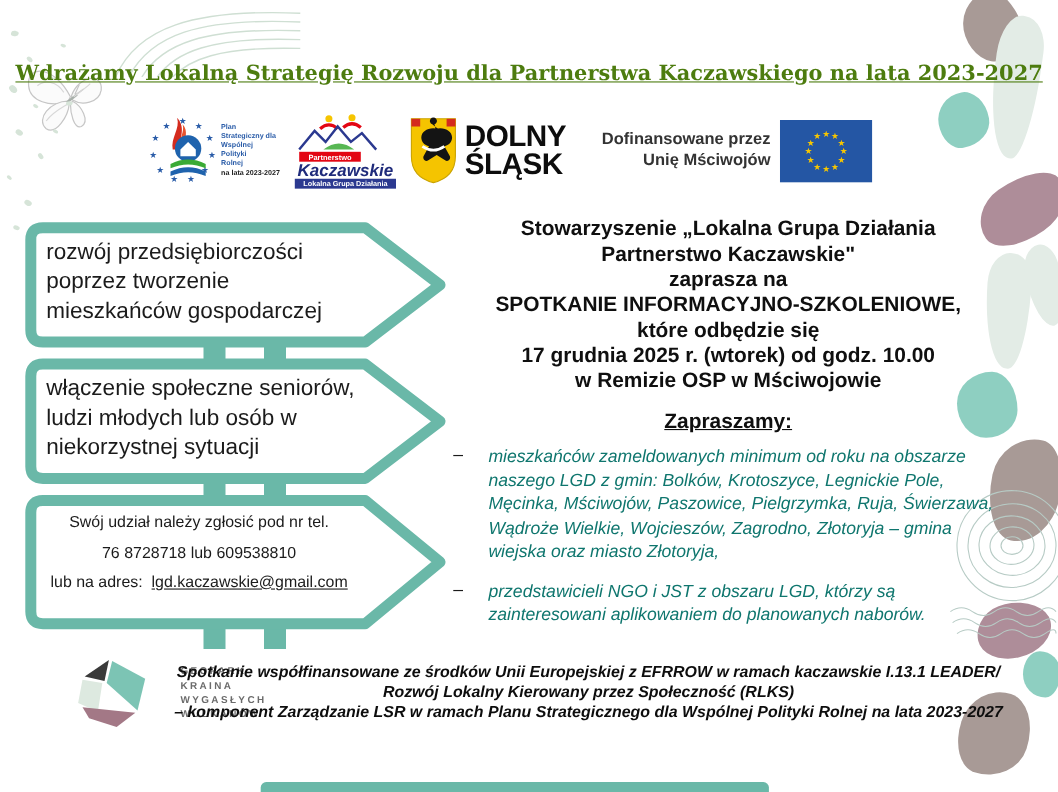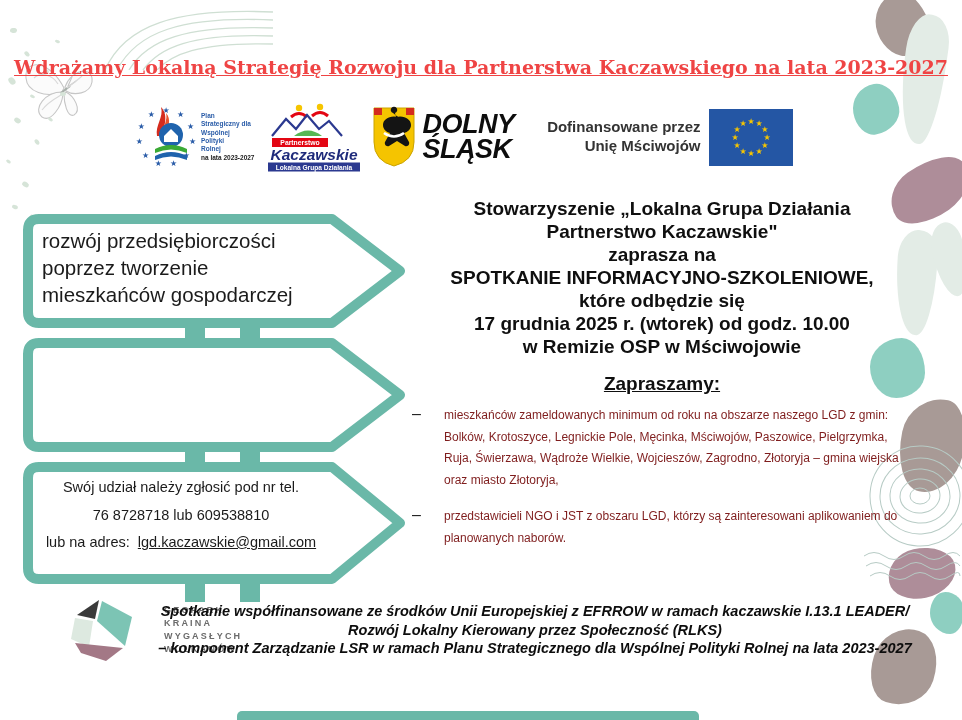--- a/index.html
+++ b/index.html
@@ -9,49 +9,49 @@
   .decor{position:absolute;pointer-events:none;}
   .blob{position:absolute;}
   .blob.taupe{background:#a89a96;}
   .blob.mauve{background:#ae8d99;}
   .blob.tealb{background:#8ecfc1;}
   .blob.pale{background:#e3ece6;}
   .speck{position:absolute;background:#d6e4d8;border-radius:55% 45% 60% 40%;}
   
   .title{position:absolute;top:56px;left:0;width:100%;text-align:center;z-index:3;
          font-family:"DejaVu Serif","Liberation Serif",serif;font-weight:bold;font-size:19px;
-         color:#ef4444;text-decoration:underline;}
+         color:#4d7c0f;text-decoration:underline;}
   
   .logo-row{position:absolute;top:98px;left:136px;height:78px;display:flex;align-items:center;z-index:3;}
   .wpr-text{font-size:6.5px;line-height:1.3;color:#2a5ca8;font-weight:bold;margin-left:3px;}
   .wpr-text .dark{color:#222;}
   .kacz-svg text{font-family:"Liberation Sans",sans-serif;}
-  .ds-wrap{display:flex;align-items:center;margin-left:10px;font-style:italic;}
+  .ds-wrap{display:flex;align-items:center;margin-left:10px;}
   .ds-text{font-weight:bold;font-size:27px;line-height:.92;letter-spacing:-.5px;color:#0d0d0d;margin-left:6px;}
   .eu-wrap{display:flex;align-items:center;margin-left:16px;}
   .eu-text{width:170px;text-align:right;font-size:15px;font-weight:bold;color:#333;line-height:1.25;margin-right:9px;}
   
-  .signs{position:absolute;left:16px;top:212px;width:400px;height:400px;z-index:2;}
+  .signs{position:absolute;left:16px;top:200px;width:400px;height:400px;z-index:2;}
   .pole{position:absolute;top:104px;width:20px;height:286px;background:#6ab8a8;z-index:0;}
   .sign-svg{position:absolute;left:0;z-index:1;}
   .sign-svg path{fill:#fff;stroke:#6ab8a8;stroke-width:10;stroke-linejoin:round;}
   .sign-text{position:absolute;z-index:2;color:#1b1b1b;font-size:20.5px;line-height:27px;white-space:nowrap;}
   .sign-text3{position:absolute;z-index:2;left:12px;top:262px;width:306px;text-align:center;
               color:#1b1b1b;font-size:14.5px;line-height:27.5px;}
   .email{text-decoration:underline;}
   
   .invitation{position:absolute;left:412px;top:197px;width:500px;z-index:2;}
   .h-line{font-family:Liberation Sans, sans-serif;font-weight:bold;font-size:19px;
           line-height:23px;text-align:center;color:#0f0f0f;}
   .zapraszamy{margin-top:15px;text-align:center;font-weight:bold;font-size:19px;
               text-decoration:underline;color:#0f0f0f;}
   .bullets{margin-top:10px;}
   .bullet{display:flex;margin-bottom:15px;}
   .bullet .marker{width:32px;flex:0 0 32px;font-size:16px;color:#1b1b1b;}
-  .bullet .btxt{width:468px;font-size:12px;line-height:21.5px;color:#7f1d1d;}
+  .bullet .btxt{width:468px;font-size:16px;line-height:21.5px;color:#0f766e;font-style:italic;}
   
   .geopark{position:absolute;left:62px;top:594px;display:flex;align-items:center;z-index:2;}
   .geo-lines{margin-left:24px;font-size:9px;font-weight:bold;letter-spacing:2.2px;
              color:#6b6b6b;line-height:13px;}
   .funding{position:absolute;left:150px;top:602px;width:770px;text-align:center;z-index:2;
            font-weight:bold;font-style:italic;font-size:14.5px;line-height:18.5px;color:#0d0d0d;}
   .funding div{white-space:nowrap;}
   .bottom-bar{position:absolute;left:237px;top:711px;width:462px;height:9px;background:#6ab8a8;
               border-radius:5px 5px 0 0;z-index:2;}
 </style>
@@ -220,20 +220,25 @@
     </svg>
     <div class="sign-text" style="left:26px;top:15px;">
       <div>rozwój przedsiębiorczości</div>
       <div>poprzez tworzenie</div>
       <div>mieszkańców gospodarczej</div>
     </div>
 
     <svg class="sign-svg" style="top:124px;" width="392" height="118" viewBox="0 0 392 118">
       <path d="M23 7 H316 L384 59 L316 111 H23 Q12 111 12 100 V18 Q12 7 23 7 Z"></path>
     </svg>
+    <div class="sign-text" style="left:26px;top:139px;">
+      <div>włączenie społeczne seniorów,</div>
+      <div>ludzi młodych lub osób w</div>
+      <div>niekorzystnej sytuacji</div>
+    </div>
 
     <svg class="sign-svg" style="top:248px;" width="392" height="126" viewBox="0 0 392 126">
       <path d="M23 7 H316 L384 63 L316 119 H23 Q12 119 12 108 V18 Q12 7 23 7 Z"></path>
     </svg>
     <div class="sign-text3">
       <div>Swój udział należy zgłosić pod nr tel.</div>
       <div>76 8728718  lub 609538810</div>
       <div>
         <span>lub na adres:</span>&nbsp;
         <span class="email">lgd.kaczawskie@gmail.com</span>

